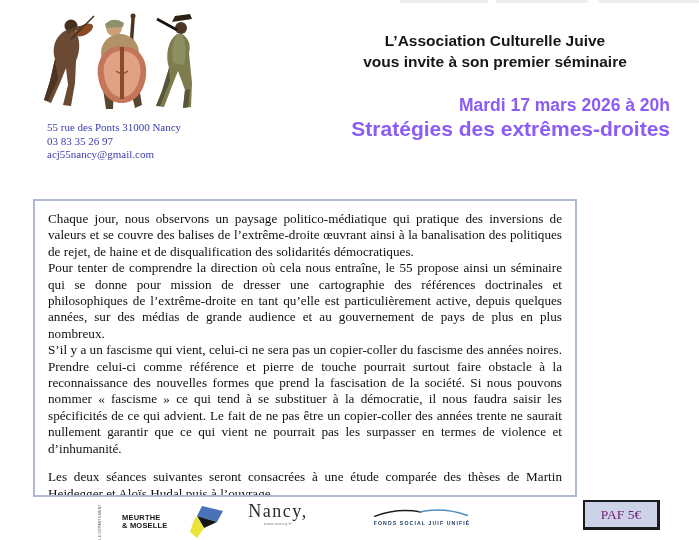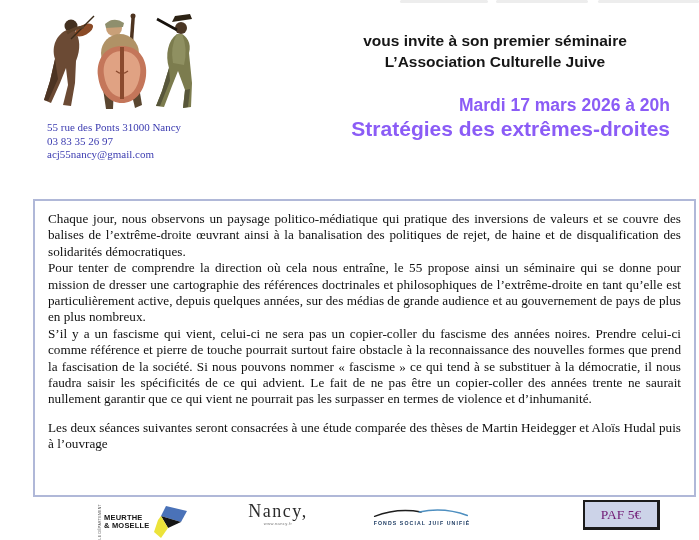--- a/index.html
+++ b/index.html
@@ -39,35 +39,35 @@
     font-weight: bold;
   }
   .header .black-line { font-size: 15.5px; line-height: 21px; color: #161616; }
   .header .blue-lines { margin-top: 21px; color: #8b5cf6; text-align: right; }
   .header .date-line { font-size: 17.5px; line-height: 24px; }
   .header .topic-line { font-size: 21px; line-height: 23px; }
 
   
   .main-box {
     position: absolute; left: 33px; top: 199px;
-    width: 663px; height: 298px;
+    width: 544px; height: 298px;
     border: 2px solid #b0b8d8;
     padding: 10px 13px 8px 13px;
     font-family: "Liberation Serif", serif;
     font-size: 13.2px; line-height: 16.4px;
     color: #101010;
     text-align: justify;
     overflow: hidden;
   }
   .main-box p { margin: 0; }
   .main-box p.gap-above { margin-top: 12px; }
   .main-box .doc-link { color: #2f55cc; text-decoration: underline; cursor: pointer; }
 
   
-  .mm-logo { position: absolute; left: 98px; top: 504px; display: flex; align-items: center; gap: 2px; }
+  .mm-logo { position: absolute; left: 98px; top: 504px; display: flex; align-items: center; gap: 20px; }
   .mm-dept {
     font-family: "Liberation Sans", sans-serif;
     font-size: 3.5px; letter-spacing: 0.3px; color: #444;
     writing-mode: vertical-rl; transform: rotate(180deg); line-height: 4px;
   }
   .mm-name {
     font-family: "Liberation Sans", sans-serif;
     font-weight: bold; font-size: 7.5px; line-height: 7.5px;
     letter-spacing: 0.2px; color: #141414;
   }
@@ -147,22 +147,22 @@
     </g>
   </svg>
 
   <div class="contact">
     <div>55 rue des Ponts 31000 Nancy</div>
     <div>03 83 35 26 97</div>
     <div>acj55nancy@gmail.com</div>
   </div>
 
   <div class="header">
+    <div class="black-line">L’Association Culturelle Juive</div>
     <div class="black-line">vous invite à son premier séminaire</div>
-    <div class="black-line">L’Association Culturelle Juive</div>
     <div class="blue-lines">
       <div class="date-line">Mardi 17 mars 2026 à 20h</div>
       <div class="topic-line">Stratégies des extrêmes-droites</div>
     </div>
   </div>
 
   <div class="main-box">
     <p>Chaque jour, nous observons un paysage politico-médiatique qui pratique des inversions de valeurs et se couvre des balises de l’extrême-droite œuvrant ainsi à la banalisation des politiques de rejet, de haine et de disqualification des solidarités démocratiques.</p>
     <p>Pour tenter de comprendre la direction où cela nous entraîne, le 55 propose ainsi un séminaire qui se donne pour mission de dresser une cartographie des références doctrinales et philosophiques de l’extrême-droite en tant qu’elle est particulièrement active, depuis quelques années, sur des médias de grande audience et au gouvernement de pays de plus en plus nombreux.</p>
     <p>S’il y a un fascisme qui vient, celui-ci ne sera pas un copier-coller du fascisme des années noires. Prendre celui-ci comme référence et pierre de touche pourrait surtout faire obstacle à la reconnaissance des nouvelles formes que prend la fascisation de la société. Si nous pouvons nommer « fascisme » ce qui tend à se substituer à la démocratie, il nous faudra saisir les spécificités de ce qui advient. Le fait de ne pas être un copier-coller des années trente ne saurait nullement garantir que ce qui vient ne pourrait pas les surpasser en termes de violence et d’inhumanité.</p>

